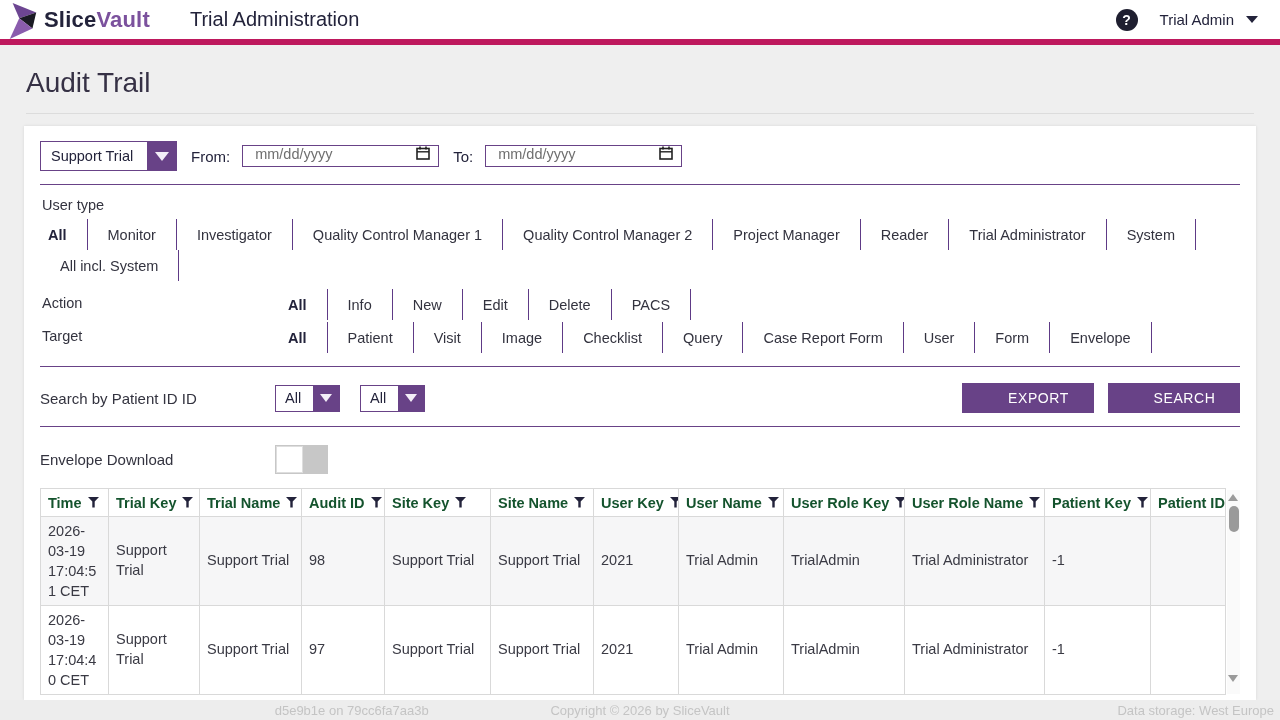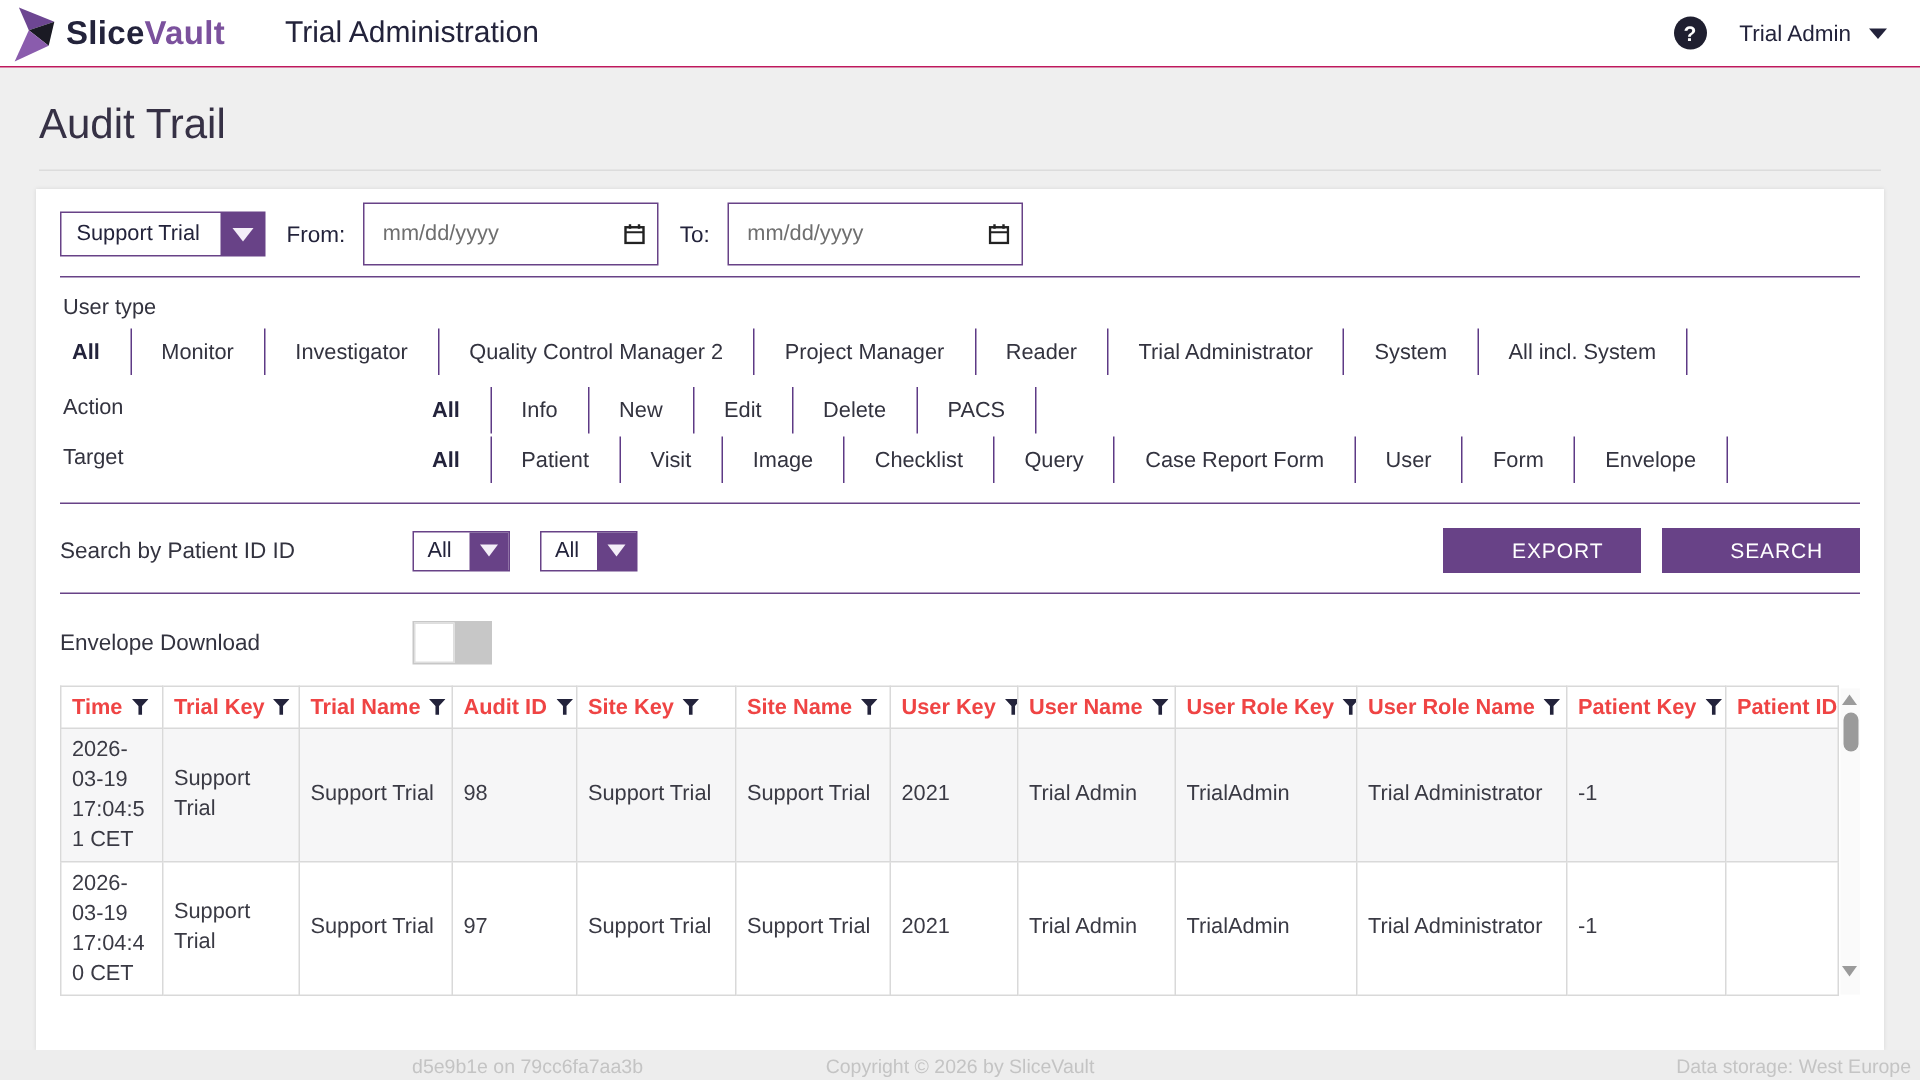--- a/index.html
+++ b/index.html
@@ -1,20 +1,20 @@
 <!DOCTYPE html>
 <html><head>
 <meta charset="utf-8">
 <style>
   * { margin:0; padding:0; box-sizing:border-box; }
   html,body { width:1280px; height:720px; overflow:hidden; }
   body { font-family:"Liberation Sans", sans-serif; background:#efefef; color:#23233b; position:relative; }
 
   
-  .topbar { height:45px; background:#ffffff; border-bottom:1px solid #be185d; display:flex; align-items:center; padding:0 22px 0 6px; }
+  .topbar { height:45px; background:#ffffff; border-bottom:6px solid #be185d; display:flex; align-items:center; padding:0 22px 0 6px; }
   .logo { width:34px; height:40px; margin:2px 4px 0 0; }
   .brand { font-size:22px; font-weight:600; letter-spacing:.2px; cursor:default; }
   .brand .slice { color:#23233b; }
   .brand .vault { color:#7b519d; }
   .nav-title { font-size:20px; color:#23233b; margin-left:40px; }
   .topbar-spacer { flex:1; }
   .help-btn { width:22px; height:22px; border-radius:50%; background:#1f1f30; color:#ffffff; font-size:14px; font-weight:700; display:flex; align-items:center; justify-content:center; margin-right:22px; cursor:pointer; }
   .user-menu { display:flex; align-items:center; font-size:15px; color:#23233b; cursor:pointer; }
   .caret-down { width:0; height:0; border-left:6px solid transparent; border-right:6px solid transparent; border-top:7px solid #23233b; margin-left:12px; }
 
@@ -30,21 +30,21 @@
   .sv-select { display:flex; align-items:stretch; border:1.5px solid #684287; background:#ffffff; height:30px; cursor:pointer; }
   .sv-select .sel-text { display:flex; align-items:center; padding:0 10px; font-size:14.5px; color:#23233b; }
   .sv-select .sel-caret { width:29px; background:#684287; display:flex; align-items:center; justify-content:center; }
   .sv-select .sel-caret .tri { width:0; height:0; border-left:7px solid transparent; border-right:7px solid transparent; border-top:9px solid #f3eef8; }
   .sv-select.small { height:27px; }
   .sv-select.small .sel-text { padding:0 9px; min-width:37px; }
   .sv-select.small .sel-caret { width:26px; }
   .sv-select.small .sel-caret .tri { border-left-width:6px; border-right-width:6px; border-top-width:8px; }
   .trial-select .sel-text { min-width:106px; }
   .date-label { font-size:15px; color:#23233b; margin:0 12px 0 14px; }
-  .date-input { width:197px; height:42px; border:1.5px solid #684287; display:flex; align-items:center; padding:0 8px 0 12px; cursor:text; background:#fff; }
+  .date-input { width:197px; height:22px; border:1.5px solid #684287; display:flex; padding:0 8px 0 12px; cursor:text; background:#fff; }
   .date-input .ph { flex:1; font-size:14.5px; color:#6f6f6f; }
   .divider { border-bottom:1.5px solid #684287; margin:13px 0 0 0; }
 
   
   .group-label { font-size:14.5px; color:#33333f; padding:12px 0 6px 2px; }
   .opt-row { display:flex; flex-wrap:wrap; }
   .fopt { font-size:14.5px; color:#33333f; padding:0 20px; height:31px; display:flex; align-items:center; border-right:1px solid #5e3a86; cursor:pointer; white-space:nowrap; }
   .fopt.sel { font-weight:700; color:#23233b; }
   .fopt:first-child { padding-left:8px; }
   .labeled-row { display:flex; align-items:flex-start; }
@@ -63,21 +63,21 @@
   
   .envelope-row { display:flex; align-items:center; margin-top:17px; height:30px; }
   .envelope-label { width:235px; font-size:15px; color:#33333f; }
   .toggle { width:53px; height:29px; background:#c7c7c7; position:relative; cursor:pointer; }
   .toggle .knob { position:absolute; left:1px; top:1px; width:27px; height:27px; background:#ffffff; border:1px solid #dedede; }
 
   
   .table-wrap { position:relative; width:1200px; margin-top:14px; height:222px; }
   table { border-collapse:collapse; table-layout:fixed; width:1185px; }
   th, td { border:1px solid #d9d9d9; overflow:hidden; }
-  th { font-size:14.5px; font-weight:700; color:#ef4444; text-align:left; padding:5px 4px 5px 7px; white-space:nowrap; background:#ffffff; height:28px; }
+  th { font-size:14.5px; font-weight:700; color:#14532d; text-align:left; padding:5px 4px 5px 7px; white-space:nowrap; background:#ffffff; height:28px; }
   th .th-inner { display:flex; align-items:center; gap:6px; }
   th svg { flex:0 0 auto; }
   td { font-size:14.5px; color:#3a3a44; padding:4px 6px 4px 7px; height:89px; vertical-align:middle; line-height:1.35; }
   tr.odd td { background:#f6f6f7; }
   tr.even td { background:#ffffff; }
   td.time-cell { word-break:break-word; line-height:1.38; }
 
   
   .vscroll { position:absolute; top:2px; right:0; width:13px; height:204px; background:#fafafa; }
   .vscroll .arrow-up { position:absolute; top:4px; left:1px; width:0; height:0; border-left:5.5px solid transparent; border-right:5.5px solid transparent; border-bottom:7px solid #9a9a9a; cursor:pointer; }
@@ -142,20 +142,21 @@
         </svg>
     </div>
   </div>
   <div class="divider"></div>
 
   <div class="group-label">User type</div>
   <div class="opt-row" id="user-type-options">
       <div class="fopt sel">All</div>
       <div class="fopt">Monitor</div>
       <div class="fopt">Investigator</div>
+      <div class="fopt">Quality Control Manager 1</div>
       <div class="fopt">Quality Control Manager 2</div>
       <div class="fopt">Project Manager</div>
       <div class="fopt">Reader</div>
       <div class="fopt">Trial Administrator</div>
       <div class="fopt">System</div>
       <div class="fopt">All incl. System</div>
     </div>
 
   <div class="labeled-row" style="margin-top:8px;">
     <div class="row-label">Action</div>

